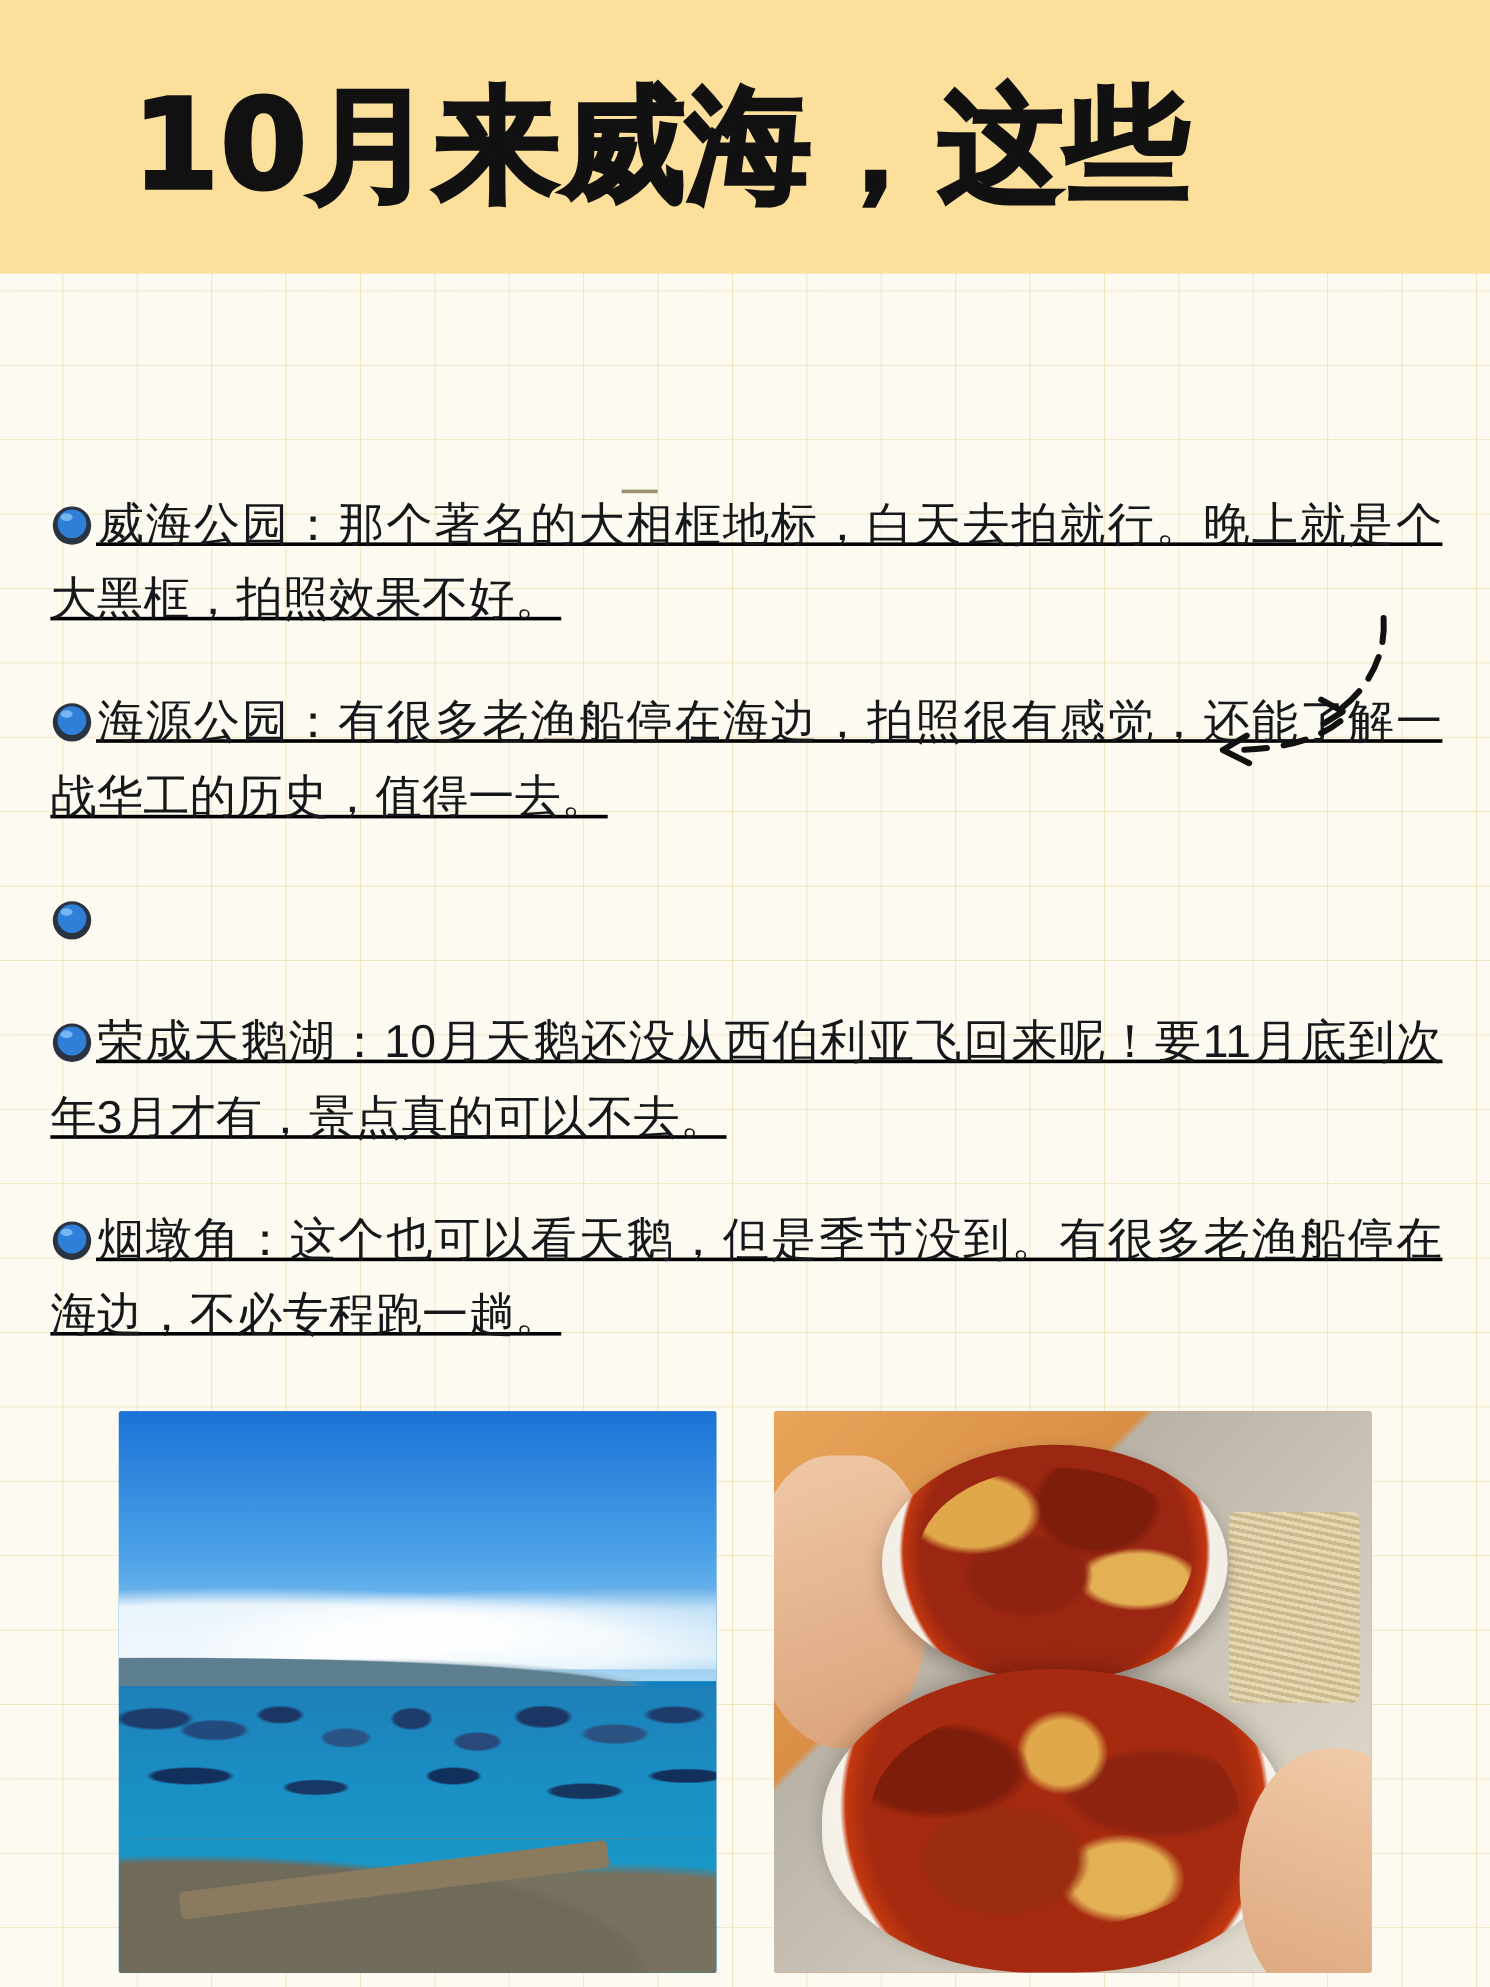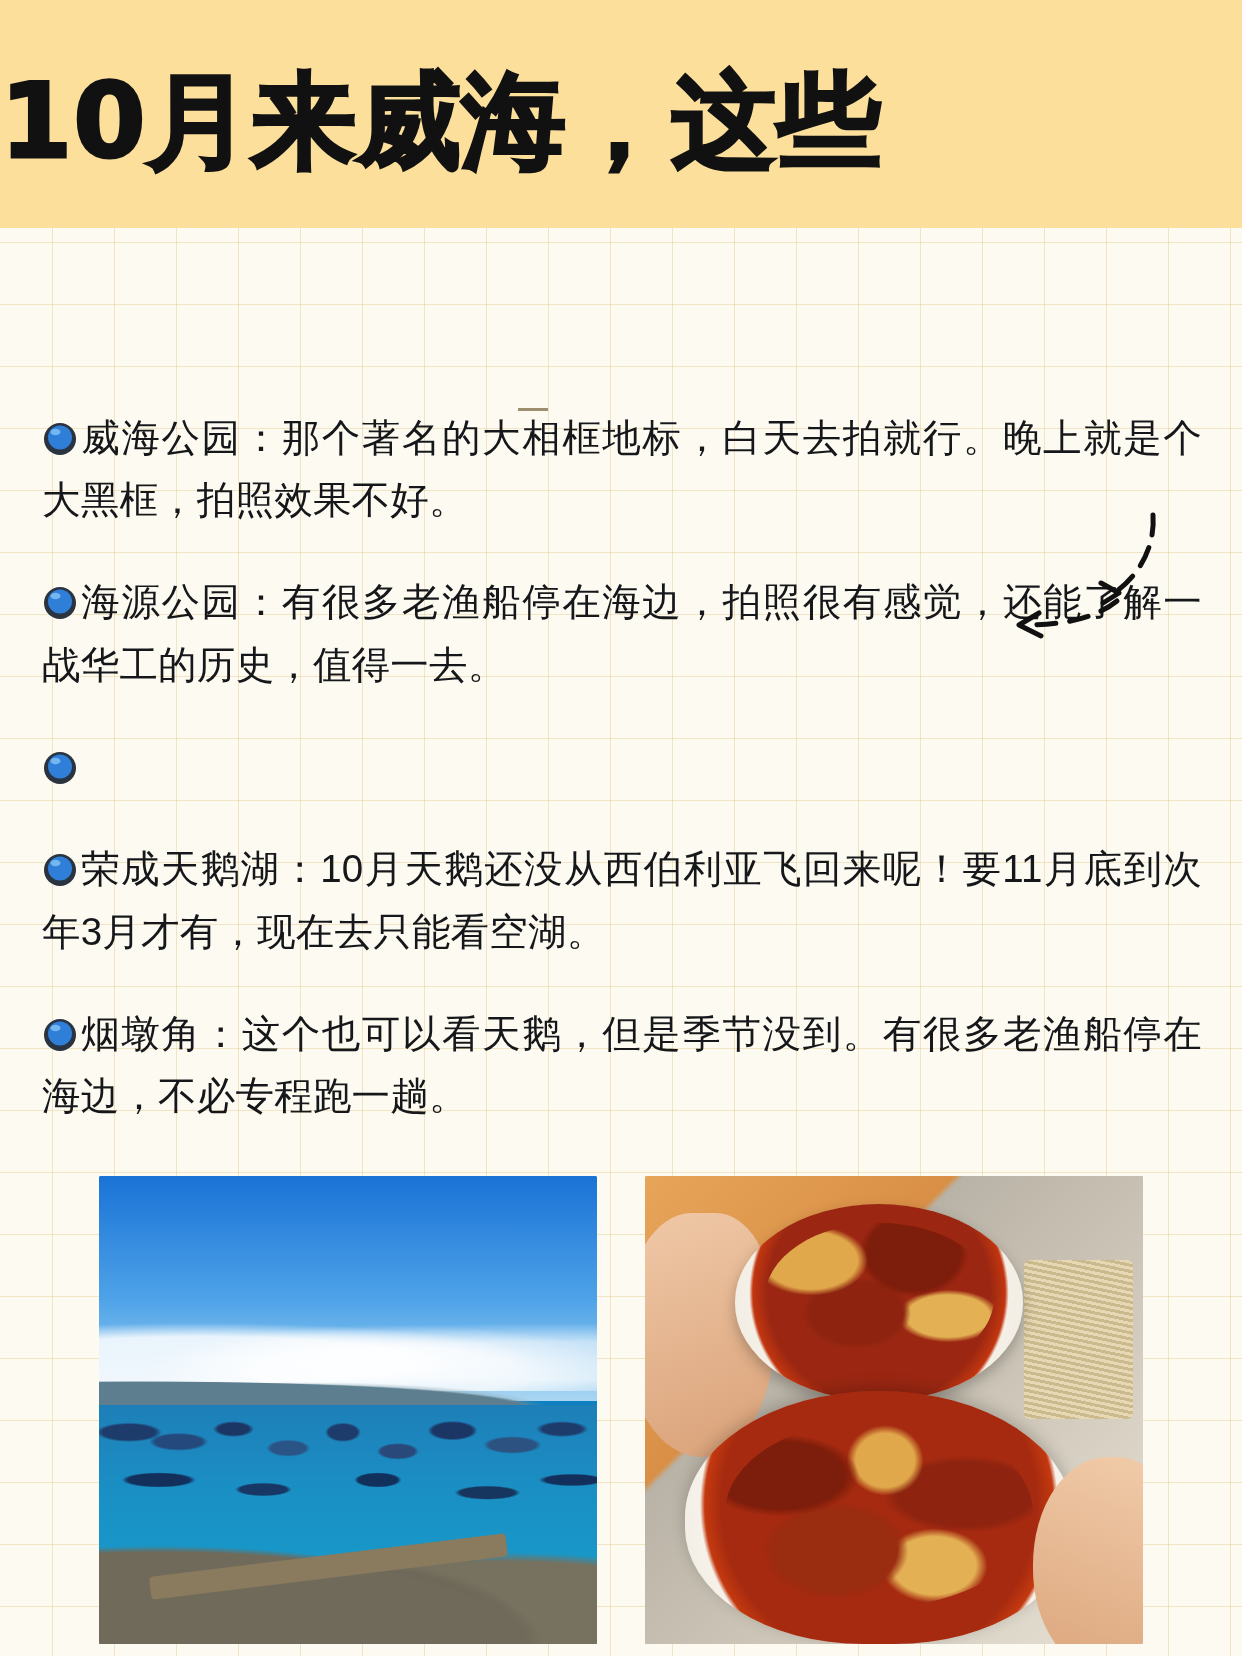--- a/index.html
+++ b/index.html
@@ -35,40 +35,41 @@
     width: 1242px;
     height: 228px;
     background: #fbdf9b;
   }
 
   .title-block {
     position: absolute;
     top: 58px;
     left: 0;
     width: 992px;
-    text-align: left;
+    text-align: right;
     z-index: 5;
   }
   .title-line {
     font-family: "DejaVu Sans", "Liberation Sans", sans-serif;
     font-weight: bold;
     font-size: 104px;
     line-height: 1.22;
     letter-spacing: 1px;
     color: #111111;
     white-space: nowrap;
     -webkit-text-stroke: 3px #111111;
   }
 
   
   .content {
     position: absolute;
     top: 368px;
     left: 42px;
     width: 1160px;
+    text-decoration: underline;
   }
   .para {
     display: block;
     font-size: 38.5px;
     line-height: 1.62;
     color: #15171a;
     margin-bottom: 40px;
     letter-spacing: 0.2px;
     text-align: justify;
   }
@@ -286,21 +287,21 @@
       </span>
     </p>
 
     <p class="para">
       <span class="bullet">
         <svg width="36" height="36" viewBox="0 0 36 36">
           <circle cx="18" cy="18" r="16" fill="#2a3340"></circle>
           <circle cx="18" cy="16.5" r="12" fill="#2f7fd8"></circle>
           <ellipse cx="13.5" cy="11" rx="5" ry="3.2" fill="#7fc0f5" opacity=".85"></ellipse>
         </svg>
-      </span><span>荣成天鹅湖：10月天鹅还没从西伯利亚飞回来呢！要11月底到次年3月才有，现在去只能看空湖。</span>
+      </span><span>荣成天鹅湖：10月天鹅还没从西伯利亚飞回来呢！要11月底到次年3月才有，景点真的可以不去。</span>
     </p>
 
     <p class="para">
       <span class="bullet">
         <svg width="36" height="36" viewBox="0 0 36 36">
           <circle cx="18" cy="18" r="16" fill="#2a3340"></circle>
           <circle cx="18" cy="16.5" r="12" fill="#2f7fd8"></circle>
           <ellipse cx="13.5" cy="11" rx="5" ry="3.2" fill="#7fc0f5" opacity=".85"></ellipse>
         </svg>
       </span><span>烟墩角：这个也可以看天鹅，但是季节没到。有很多老渔船停在海边，不必专程跑一趟。</span>

